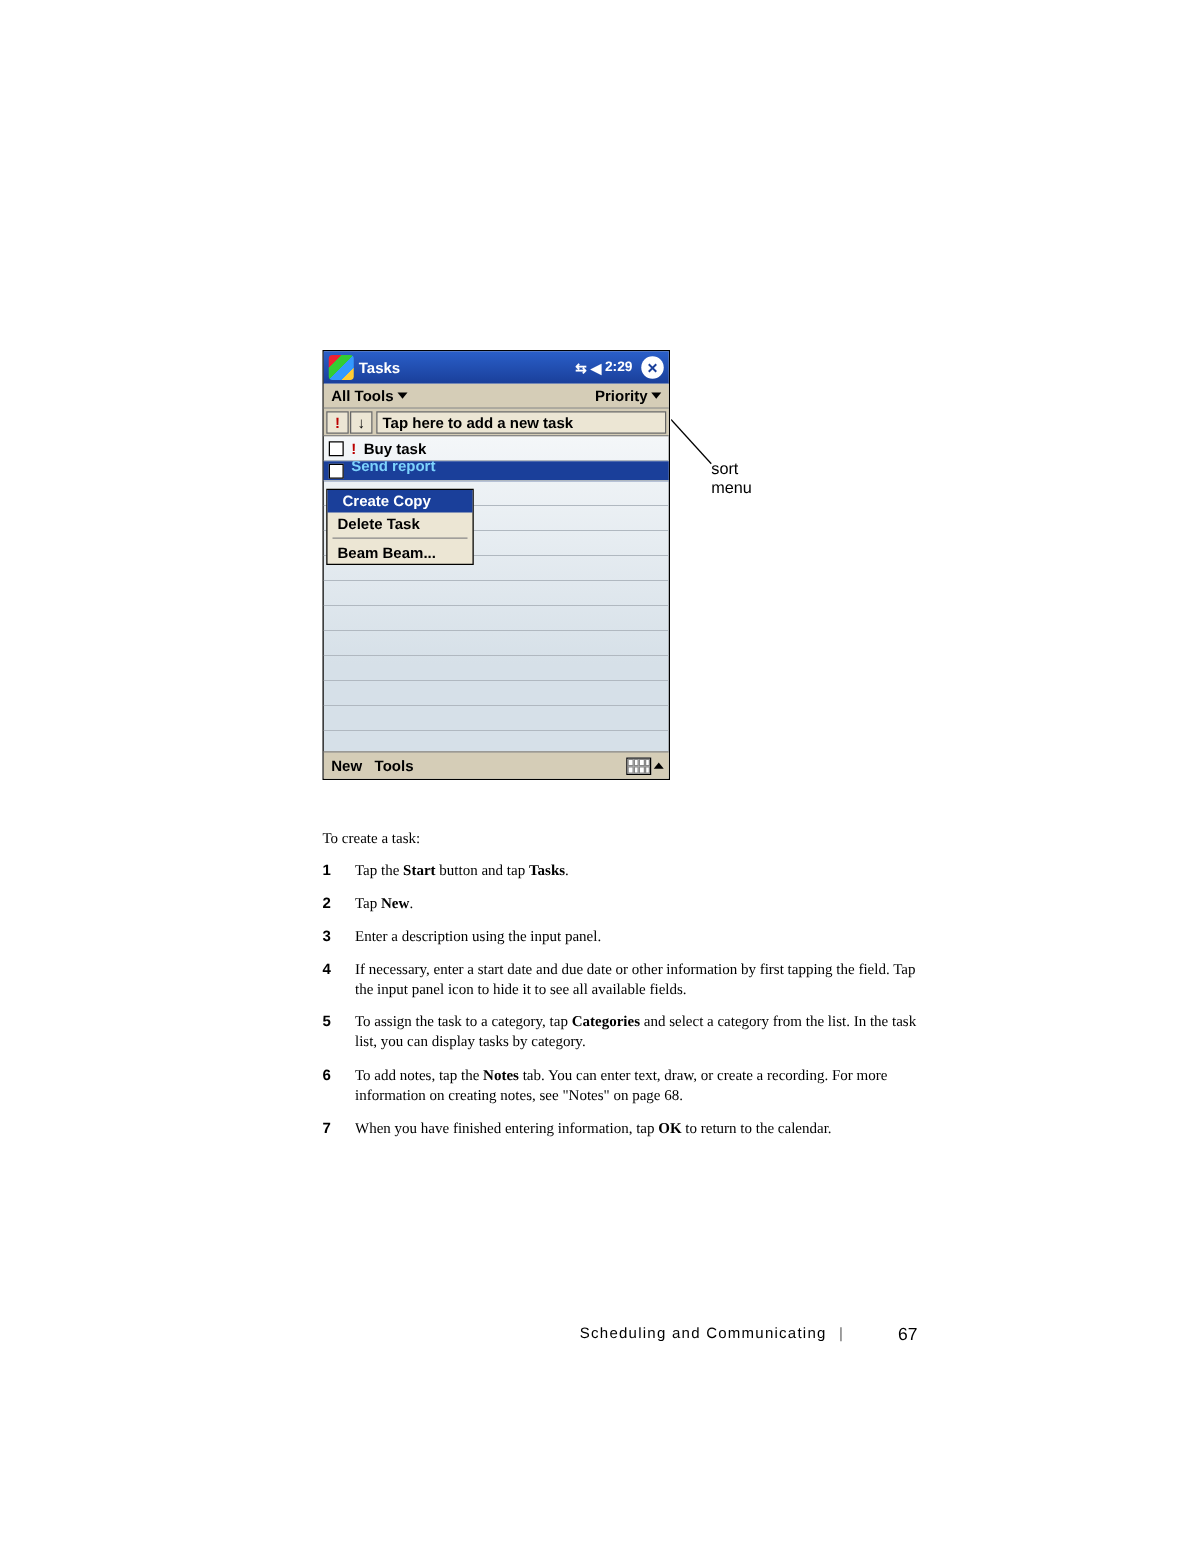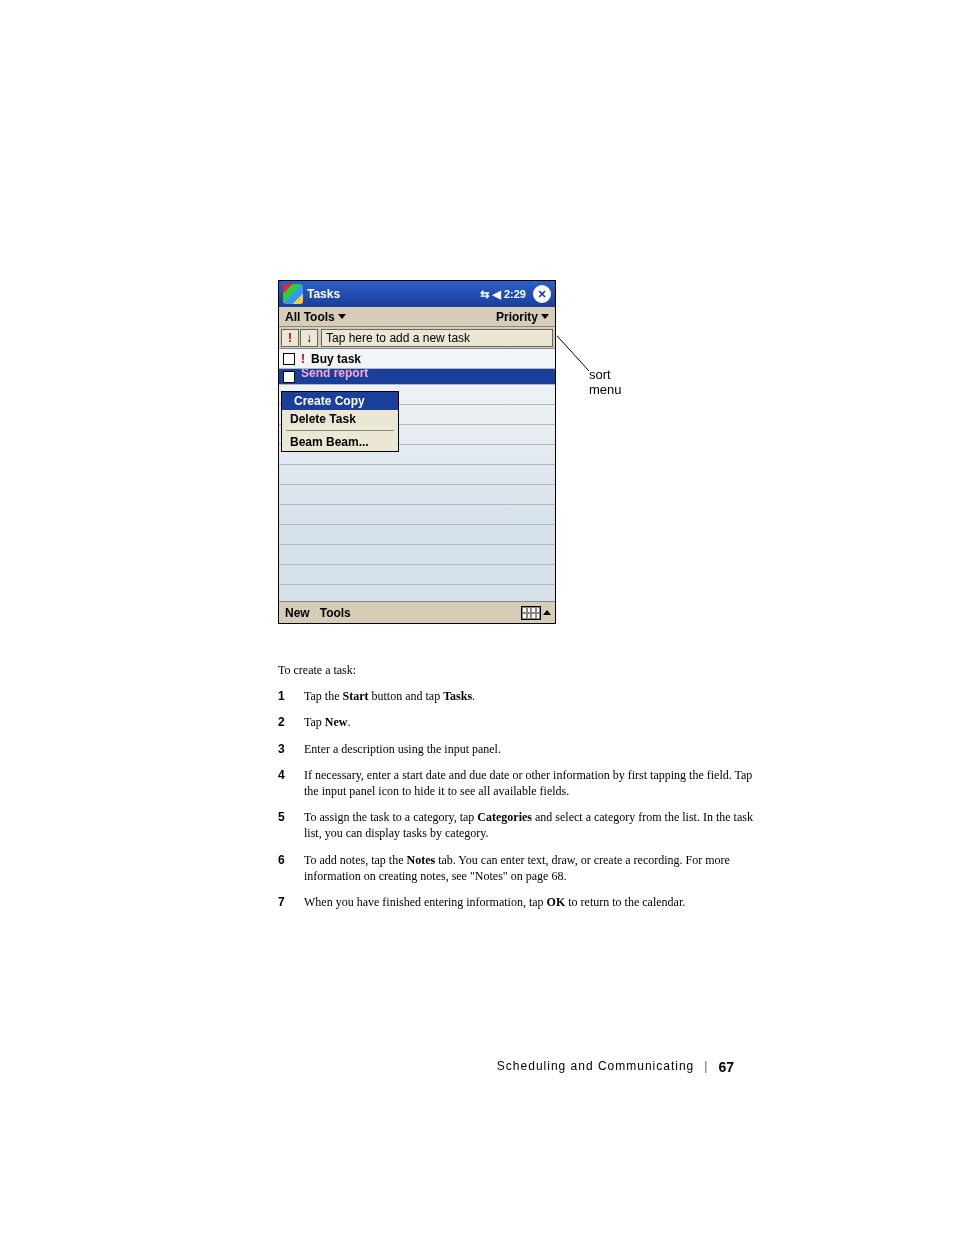--- a/index.html
+++ b/index.html
@@ -9,21 +9,20 @@
     background: #fff;
     font-family: Georgia, 'Times New Roman', serif;
     color: #000;
     position: relative;
   }
   .page-container {
     position: absolute;
     top: 280px;
     left: 258px;
     width: 540px;
-    margin-left: 20px;
   }
 
   
   .pda {
     width: 278px;
     border: 1px solid #000;
     font-family: Tahoma, Arial, sans-serif;
     font-size: 12px;
     background: linear-gradient(#fff, #d6e0e8 250px);
     position: relative;
@@ -86,21 +85,21 @@
     display: flex; align-items: center; justify-content: center;
     font-weight: bold; color: #b00;
     margin-right: 1px;
   }
   .mini-btn.arrow { color: #000; }
   .add-task-field {
     flex: 1; height: 18px;
     border: 1px solid #666;
     background: #ece6d4;
     padding: 0 4px;
-    font-weight: normal;
+    font-weight: bold;
     display: flex; align-items: center;
     margin-left: 2px;
   }
 
   .task-list { background: transparent; }
   .task-row {
     height: 20px;
     display: flex;
     align-items: center;
     border-bottom: 1px solid #b0b8c0;
@@ -109,21 +108,21 @@
   .task-checkbox {
     width: 12px; height: 12px;
     border: 1px solid #000;
     background: #fff;
     margin-right: 6px;
   }
   .task-priority { color: #b00; font-weight: bold; margin-right: 6px; }
   .task-label { font-weight: bold; }
   .task-row.selected {
     background: #1a3f9a;
-    color: #f9a8d4;
+    color: #7dd3fc;
   }
   .task-row.selected .task-checkbox { position: relative; }
 
   .context-menu {
     position: absolute;
     top: 110px;
     left: 2px;
     width: 118px;
     background: #ece6d4;
     border: 1px solid #000;
@@ -218,21 +217,21 @@
     position: absolute;
     bottom: 160px;
     right: 220px;
     font-family: Arial, sans-serif;
     font-size: 12px;
     letter-spacing: 1px;
     display: flex;
     align-items: flex-start;
   }
   .footer-sep { margin: 0 10px; color: #666; }
-  .footer-page { font-weight: bold; font-size: 14px; letter-spacing: 0; }
+  .footer-page { font-weight: normal; font-size: 14px; letter-spacing: 0; margin-left: 33px; }
 </style>
 </head>
 <body>
 
 <div class="page-container">
 
   <div class="pda">
 
     <div class="pda-titlebar">
       <div class="start-flag"></div>

